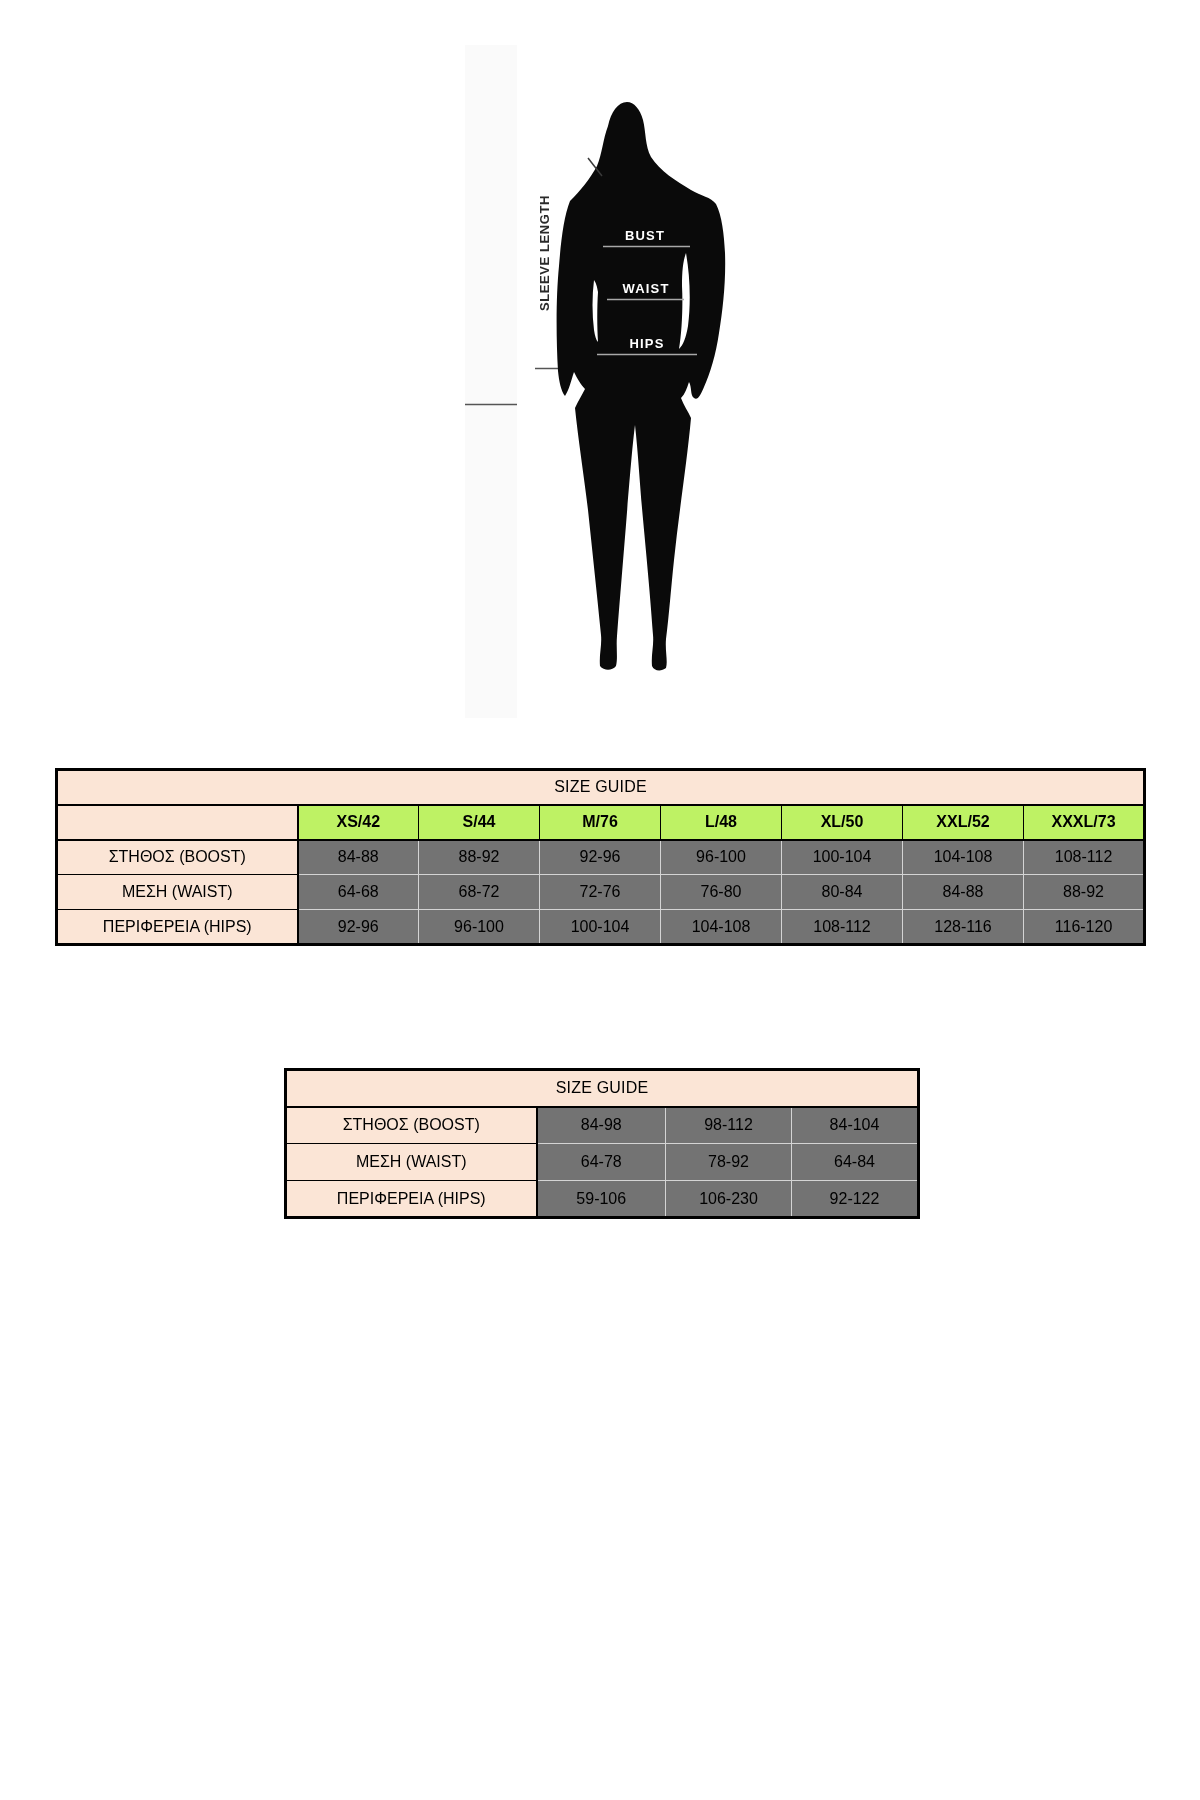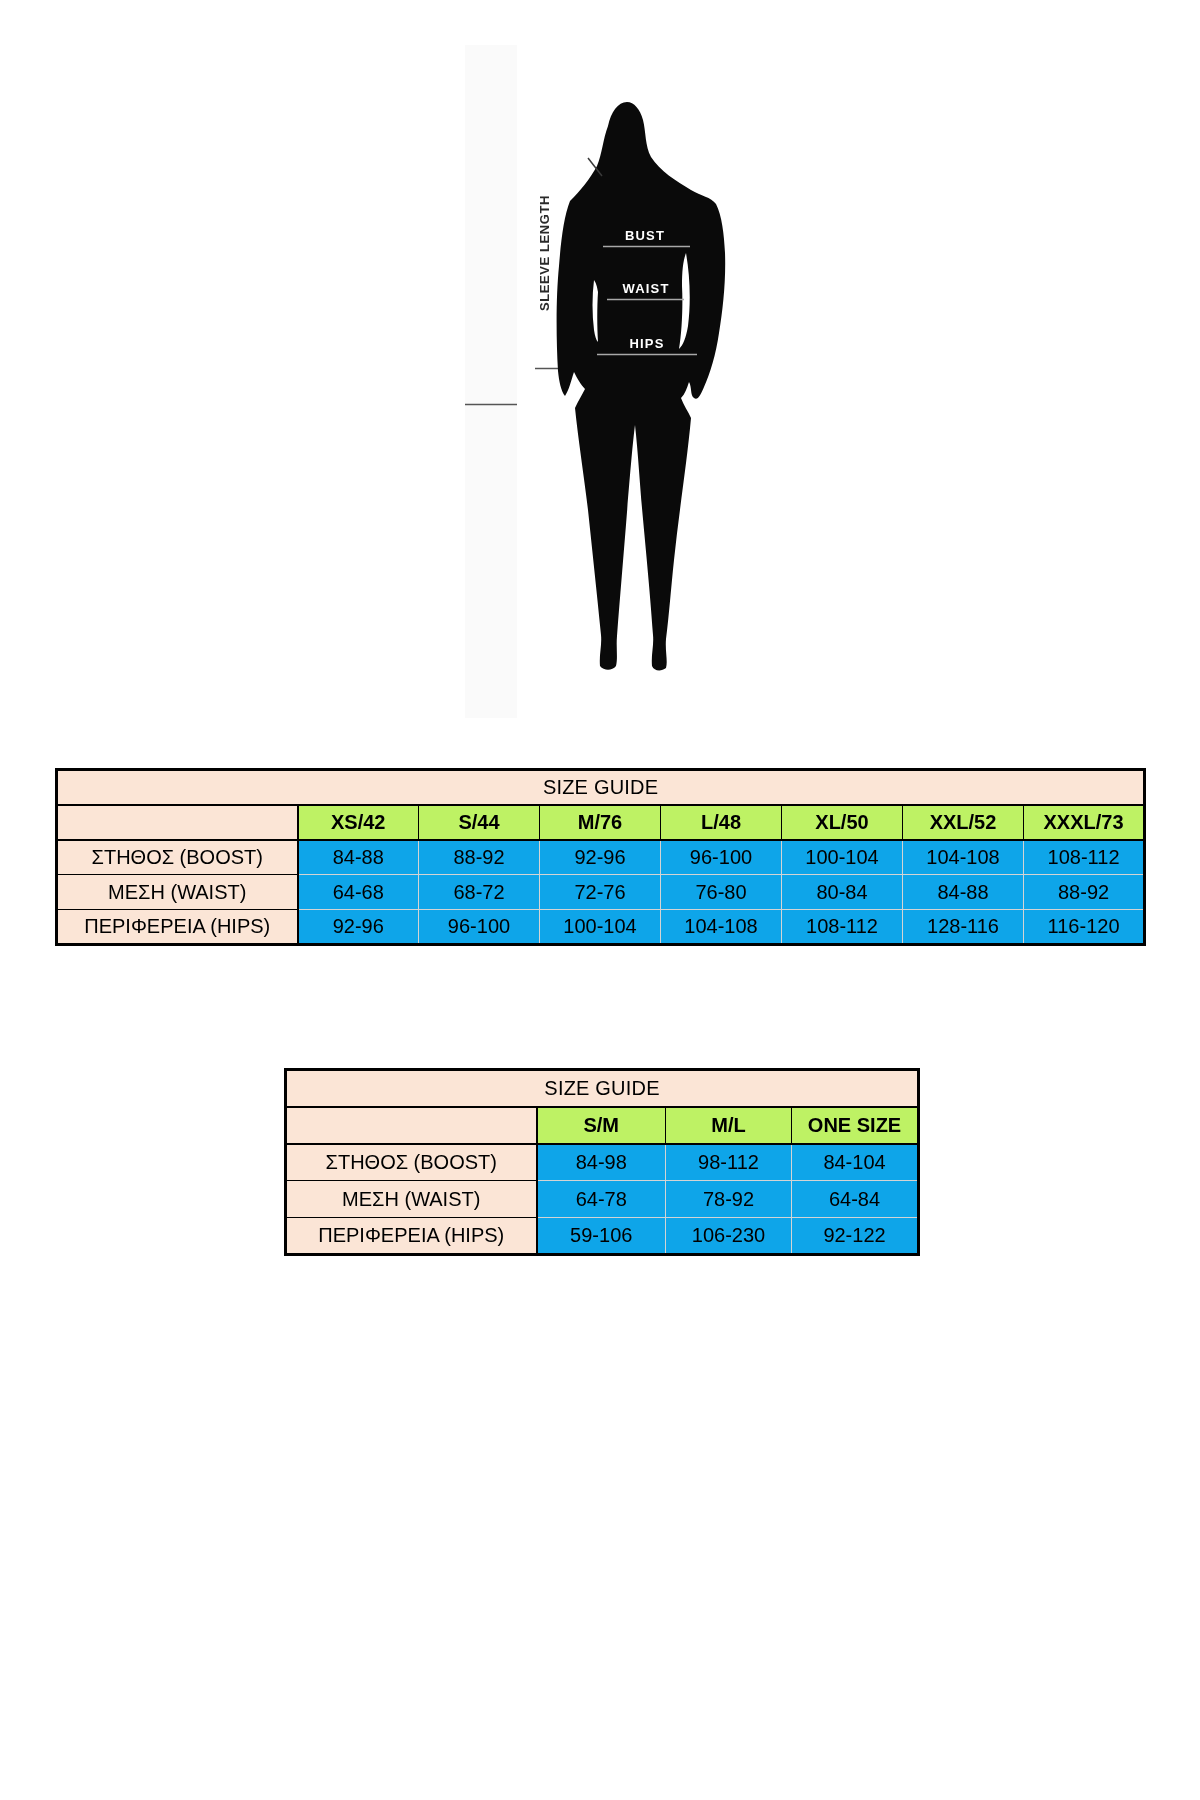--- a/index.html
+++ b/index.html
@@ -17,21 +17,21 @@
   }
   .figure-svg { position:absolute; left:440px; top:90px; width:290px; height:600px; }
 
   
   table.size-table {
     position:absolute; border-collapse:collapse; table-layout:fixed;
     border:3px solid #000; background:#fff;
   }
   table.size-table td {
     text-align:center; vertical-align:middle;
-    font-size:20px; color:#000; overflow:hidden; white-space:nowrap;
+    font-size:16px; color:#000; overflow:hidden; white-space:nowrap;
   }
   #table1 { left:55px; top:768px; width:1088px; }
   #table1 td { height:35px; }
   #table2 { left:284px; top:1068px; width:636px; }
   #table2 td { height:37px; }
 
   td.title-cell {
     background:#fbe5d6; font-size:21px; letter-spacing:0.2px;
     border-bottom:2px solid #000;
   }
@@ -41,21 +41,21 @@
   }
   td.col-header {
     background:#bef264; font-weight:bold;
     border-left:1.5px solid #000; border-bottom:2px solid #000;
   }
   td.row-label {
     background:#fbe5d6;
     border-right:2px solid #000; border-top:1.5px solid #000;margin-top:38px;
   }
   td.value-cell {
-    background:#0ea5e9;
+    background:#737373;
     border:1px solid #d4d4d4;
   }
 </style>
 </head>
 <body>
 
 <div id="canvas">
 
   <div class="measure-band"></div>
 
@@ -193,26 +193,20 @@
       <col style="width:251px">
         <col style="width:129px">
         <col style="width:126px">
         <col style="width:127px">
     </colgroup>
     <tbody>
         <tr>
       <td class="title-cell" colspan="4">SIZE GUIDE</td>
     </tr>
     <tr>
-      <td class="corner-cell"></td>
-      <td class="col-header">S/M</td>
-      <td class="col-header">M/L</td>
-      <td class="col-header">ONE SIZE</td>
-    </tr>
-    <tr>
       <td class="row-label">ΣΤΗΘΟΣ (BOOST)</td>
       <td class="value-cell">84-98</td>
       <td class="value-cell">98-112</td>
       <td class="value-cell">84-104</td>
     </tr>
     <tr>
       <td class="row-label">ΜΕΣΗ (WAIST)</td>
       <td class="value-cell">64-78</td>
       <td class="value-cell">78-92</td>
       <td class="value-cell">64-84</td>

